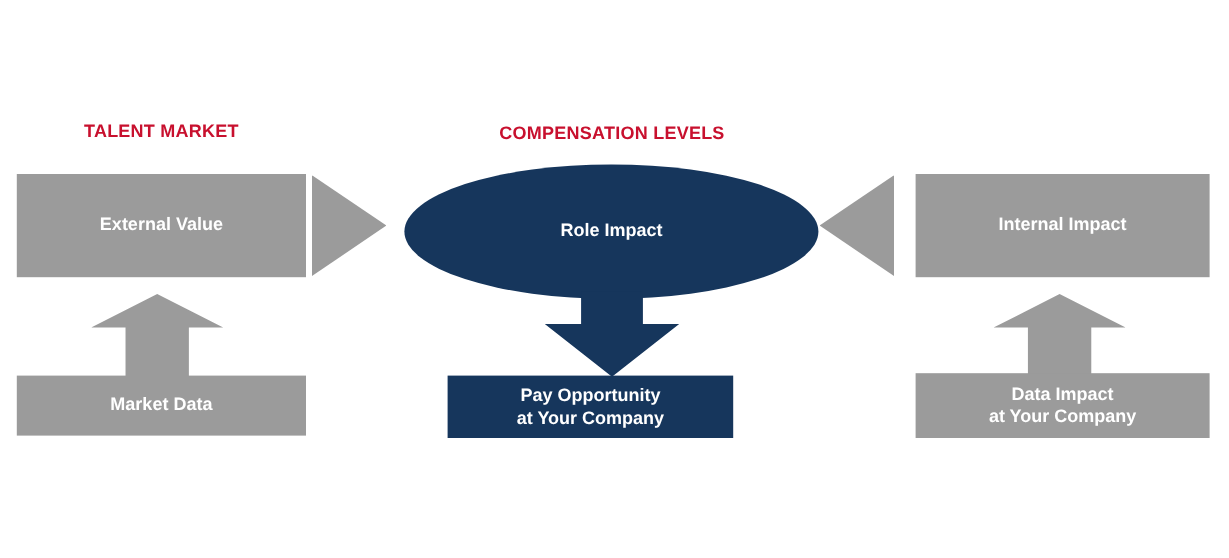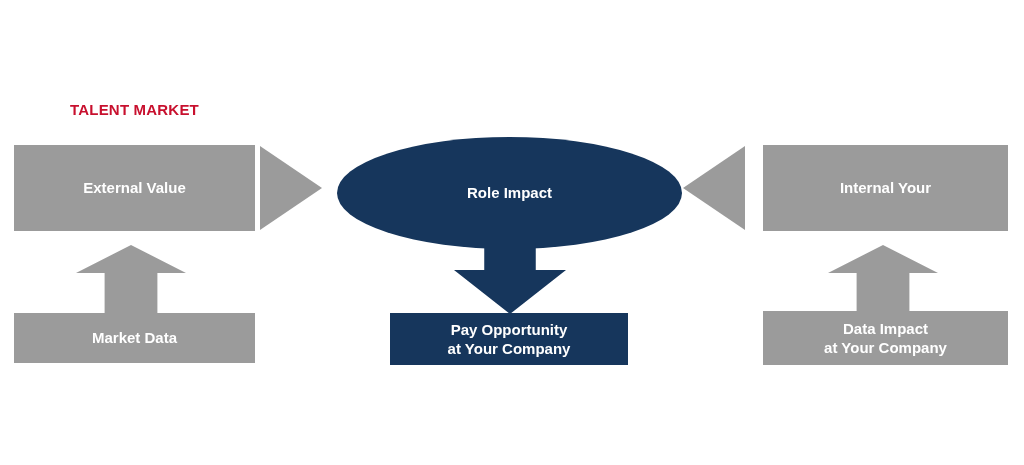--- a/index.html
+++ b/index.html
@@ -68,48 +68,49 @@
   #box-external { left: 14px;  top: 145px; width: 241px; height: 86px; }
   #tri-to-ellipse { left: 260px; top: 146px; width: 62px; height: 84px; }
   #ellipse-role { left: 337px; top: 137px; width: 345px; height: 112px; }
   #tri-from-right { left: 683px; top: 146px; width: 62px; height: 84px; }
   #box-internal { left: 763px; top: 145px; width: 245px; height: 86px; }
 
   #arrow-up-left  { left: 76px;  top: 245px; width: 110px; height: 70px; }
   #box-market     { left: 14px;  top: 313px; width: 241px; height: 50px; }
 
   #arrow-down-mid { left: 454px; top: 243px; width: 112px; height: 71px; }
-  #box-pay        { left: 390px; top: 313px; width: 238px; height: 52px; }
+  #box-pay        { left: 373px; top: 313px; width: 238px; height: 52px; }
 
   #arrow-up-right { left: 828px; top: 245px; width: 110px; height: 70px; }
   #box-role-impact{ left: 763px; top: 311px; width: 245px; height: 54px; }
 </style>
 </head>
 <body>
 
 <div class="canvas">
 
   <div id="hdr-left" class="abs hdr">TALENT MARKET</div>
 
+  <div id="hdr-center" class="abs hdr">COMPENSATION LEVELS</div>
 
 
   <div id="box-external" class="abs fillbox gray-fill">
     <span>External Value</span>
   </div>
 
   <div id="tri-to-ellipse" class="abs tri-right"></div>
 
   <div id="ellipse-role" class="abs fillbox navy-fill ellipse">
     <span>Role Impact</span>
   </div>
 
   <div id="tri-from-right" class="abs tri-left"></div>
 
   <div id="box-internal" class="abs fillbox gray-fill">
-    <span>Internal Your</span>
+    <span>Internal Impact</span>
   </div>
 
   <div id="arrow-up-left" class="abs arrow-up"></div>
 
   <div id="box-market" class="abs fillbox gray-fill">
     <span>Market Data</span>
   </div>
 
   <div id="arrow-down-mid" class="abs arrow-down"></div>
 

